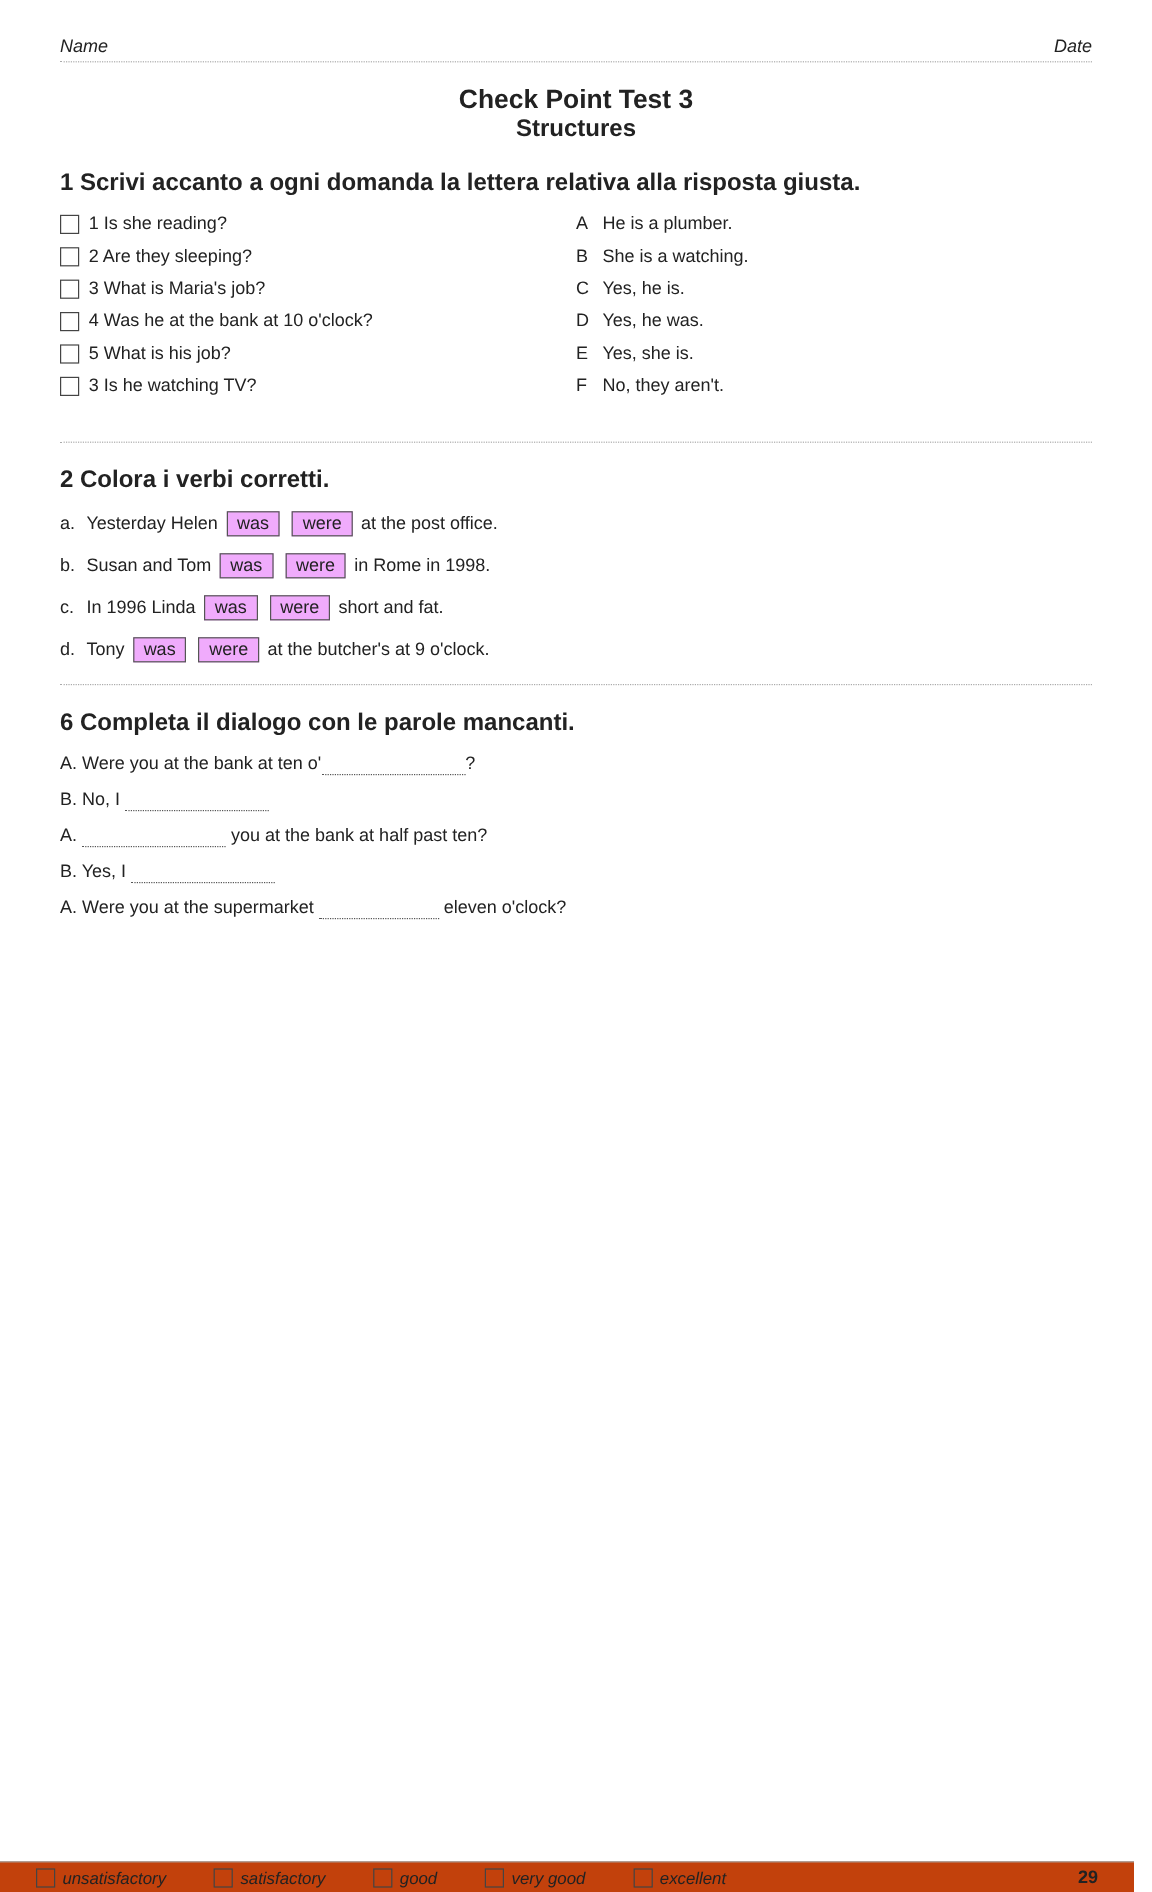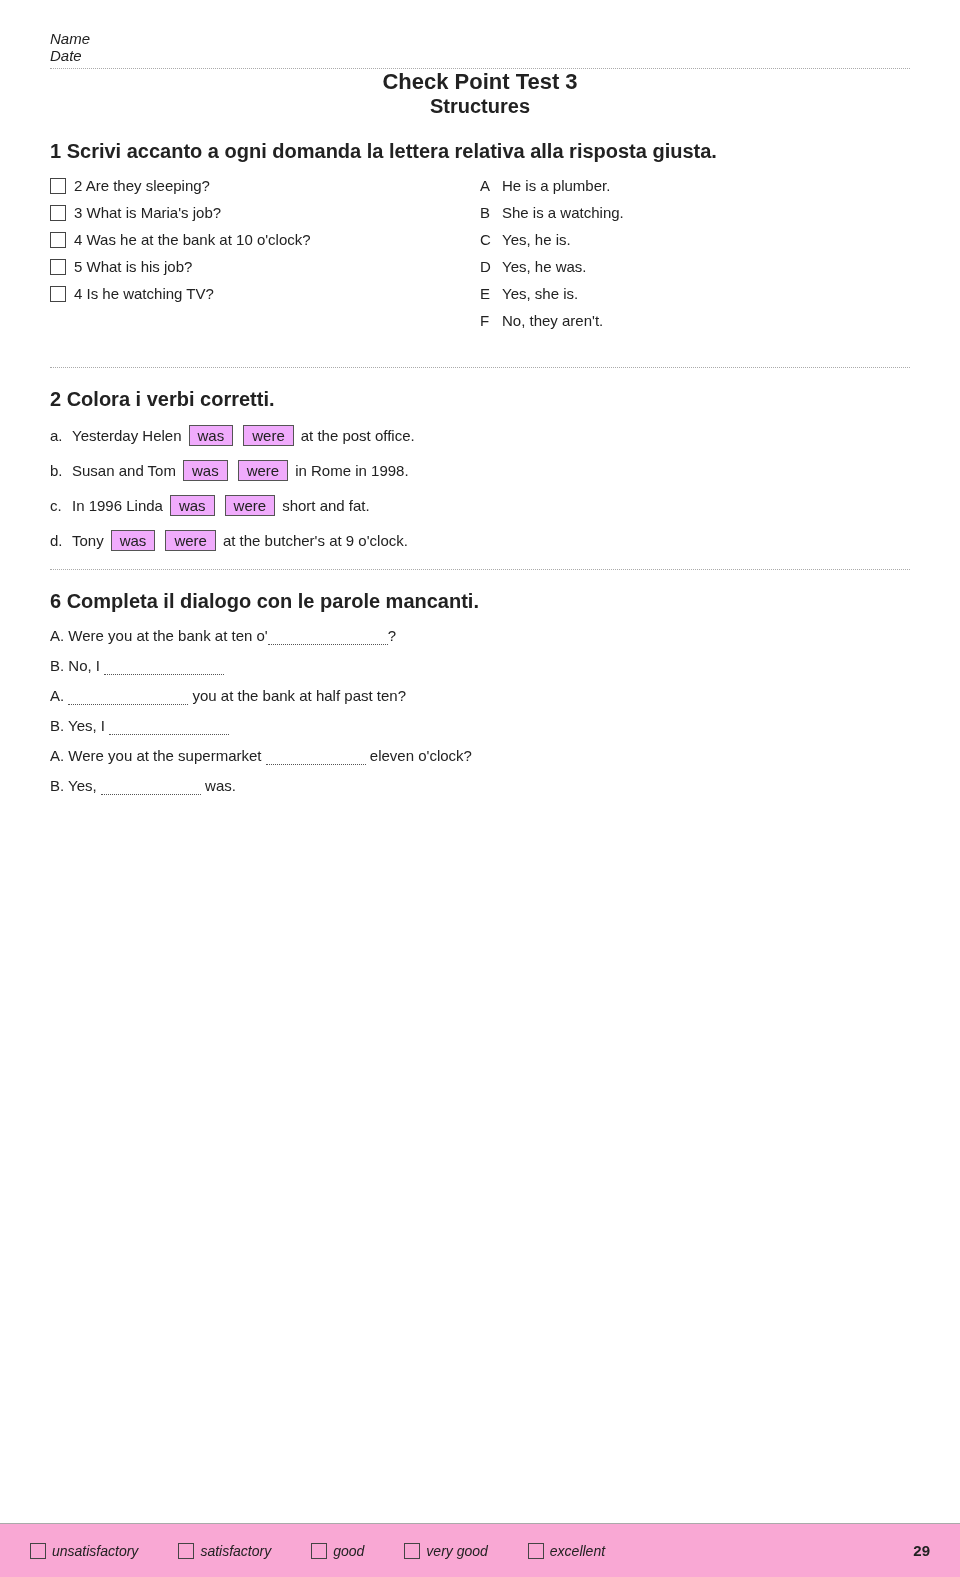--- a/index.html
+++ b/index.html
@@ -17,21 +17,21 @@
       min-height: 1577px;
       padding: 30px 50px 80px 50px;
       position: relative;
     }
     
     .header-row {
       display: flex;
       justify-content: space-between;
       border-bottom: 1px dotted #aaa;
       padding-bottom: 4px;
-      flex-direction: column;
+      margin-bottom: 18px;
     }
     .header-label {
       font-size: 15px;
       font-style: italic;
     }
     
     .title-block {
       text-align: center;
       margin-bottom: 22px;
     }
@@ -114,26 +114,26 @@
     .dots {
       display: inline-block;
       border-bottom: 1px dotted #555;
       min-width: 80px;
     }
     
     .footer-bar {
       position: absolute;
       bottom: 0;
       left: 0;
-      right: 0;
+      right: 15px;
       border-top: 1px solid #aaa;
       display: flex;
       align-items: center;
-      padding: 18px 30px;
-      background: #f9a8d4;
+      padding: 4px 30px;
+      background: #c2410c;
     }
     .rating-item {
       display: flex;
       align-items: center;
       margin-right: 40px;
       font-size: 14px;
       font-style: italic;
     }
     .rating-item .checkbox {
       margin-right: 6px;
@@ -158,37 +158,41 @@
     <div class="main-title">Check Point Test 3</div>
     <div class="sub-title">Structures</div>
   </div>
 
   <div class="section-heading">1  Scrivi accanto a ogni domanda la lettera relativa alla risposta giusta.</div>
 
   <div class="matching-section">
     <div class="matching-col">
       <div class="matching-item">
         <span class="checkbox"></span>
+        <span>1 Is she reading?</span>
+      </div>
+      <div class="matching-item">
+        <span class="checkbox"></span>
         <span>2 Are they sleeping?</span>
       </div>
       <div class="matching-item">
         <span class="checkbox"></span>
         <span>3 What is Maria's job?</span>
       </div>
       <div class="matching-item">
         <span class="checkbox"></span>
         <span>4 Was he at the bank at 10 o'clock?</span>
       </div>
       <div class="matching-item">
         <span class="checkbox"></span>
         <span>5 What is his job?</span>
       </div>
       <div class="matching-item">
         <span class="checkbox"></span>
-        <span>4 Is he watching TV?</span>
+        <span>3 Is he watching TV?</span>
       </div>
     </div>
     <div class="matching-col">
       <div class="matching-item">
         <span class="answer-letter">A</span>
         <span>He is a plumber.</span>
       </div>
       <div class="matching-item">
         <span class="answer-letter">B</span>
         <span>She is a watching.</span>
@@ -260,23 +264,20 @@
   </div>
   <div class="dialog-line">
     <span>A. <span class="dots" style="min-width:120px;">&nbsp;&nbsp;&nbsp;&nbsp;&nbsp;&nbsp;&nbsp;&nbsp;&nbsp;&nbsp;&nbsp;&nbsp;&nbsp;&nbsp;&nbsp;&nbsp;&nbsp;&nbsp;&nbsp;&nbsp;&nbsp;&nbsp;&nbsp;&nbsp;&nbsp;</span> you at the bank at half past ten?</span>
   </div>
   <div class="dialog-line">
     <span>B. Yes, I <span class="dots" style="min-width:120px;">&nbsp;&nbsp;&nbsp;&nbsp;&nbsp;&nbsp;&nbsp;&nbsp;&nbsp;&nbsp;&nbsp;&nbsp;&nbsp;&nbsp;&nbsp;&nbsp;&nbsp;&nbsp;&nbsp;&nbsp;&nbsp;&nbsp;&nbsp;&nbsp;&nbsp;</span></span>
   </div>
   <div class="dialog-line">
     <span>A. Were you at the supermarket <span class="dots" style="min-width:100px;">&nbsp;&nbsp;&nbsp;&nbsp;&nbsp;&nbsp;&nbsp;&nbsp;&nbsp;&nbsp;&nbsp;&nbsp;&nbsp;&nbsp;&nbsp;&nbsp;&nbsp;&nbsp;&nbsp;&nbsp;&nbsp;&nbsp;</span> eleven o'clock?</span>
   </div>
-  <div class="dialog-line">
-    <span>B. Yes, <span class="dots" style="min-width:100px;">&nbsp;&nbsp;&nbsp;&nbsp;&nbsp;&nbsp;&nbsp;&nbsp;&nbsp;&nbsp;&nbsp;&nbsp;&nbsp;&nbsp;&nbsp;&nbsp;&nbsp;&nbsp;&nbsp;&nbsp;&nbsp;&nbsp;</span> was.</span>
-  </div>
 
   <div class="footer-bar">
     <div class="rating-item">
       <span class="checkbox"></span>
       <span>unsatisfactory</span>
     </div>
     <div class="rating-item">
       <span class="checkbox"></span>
       <span>satisfactory</span>
     </div>

